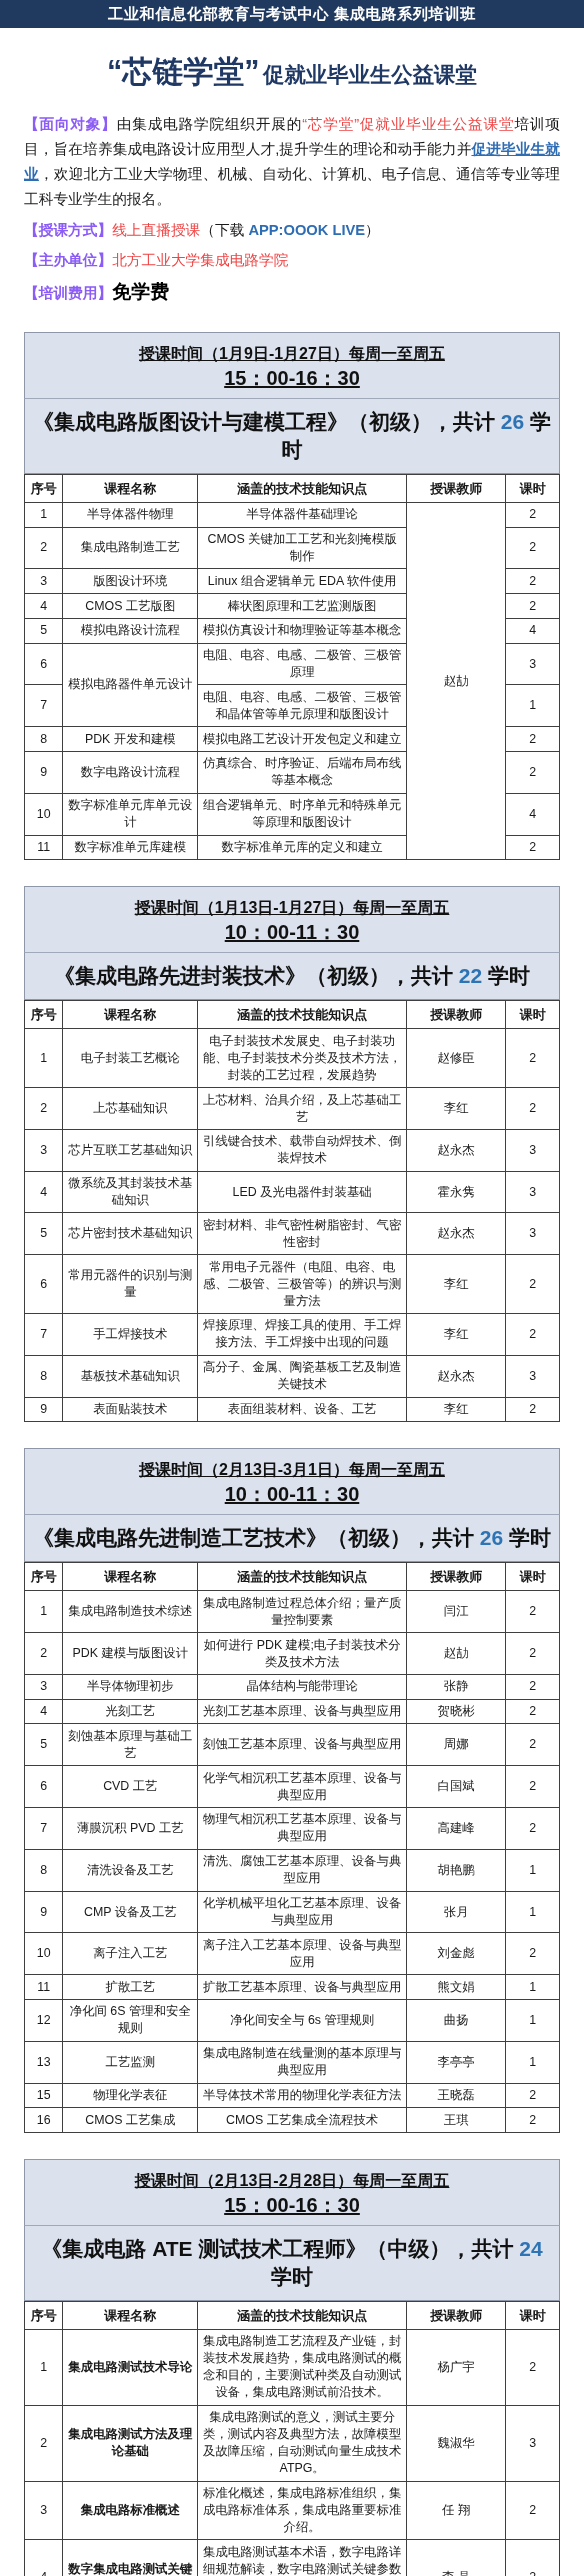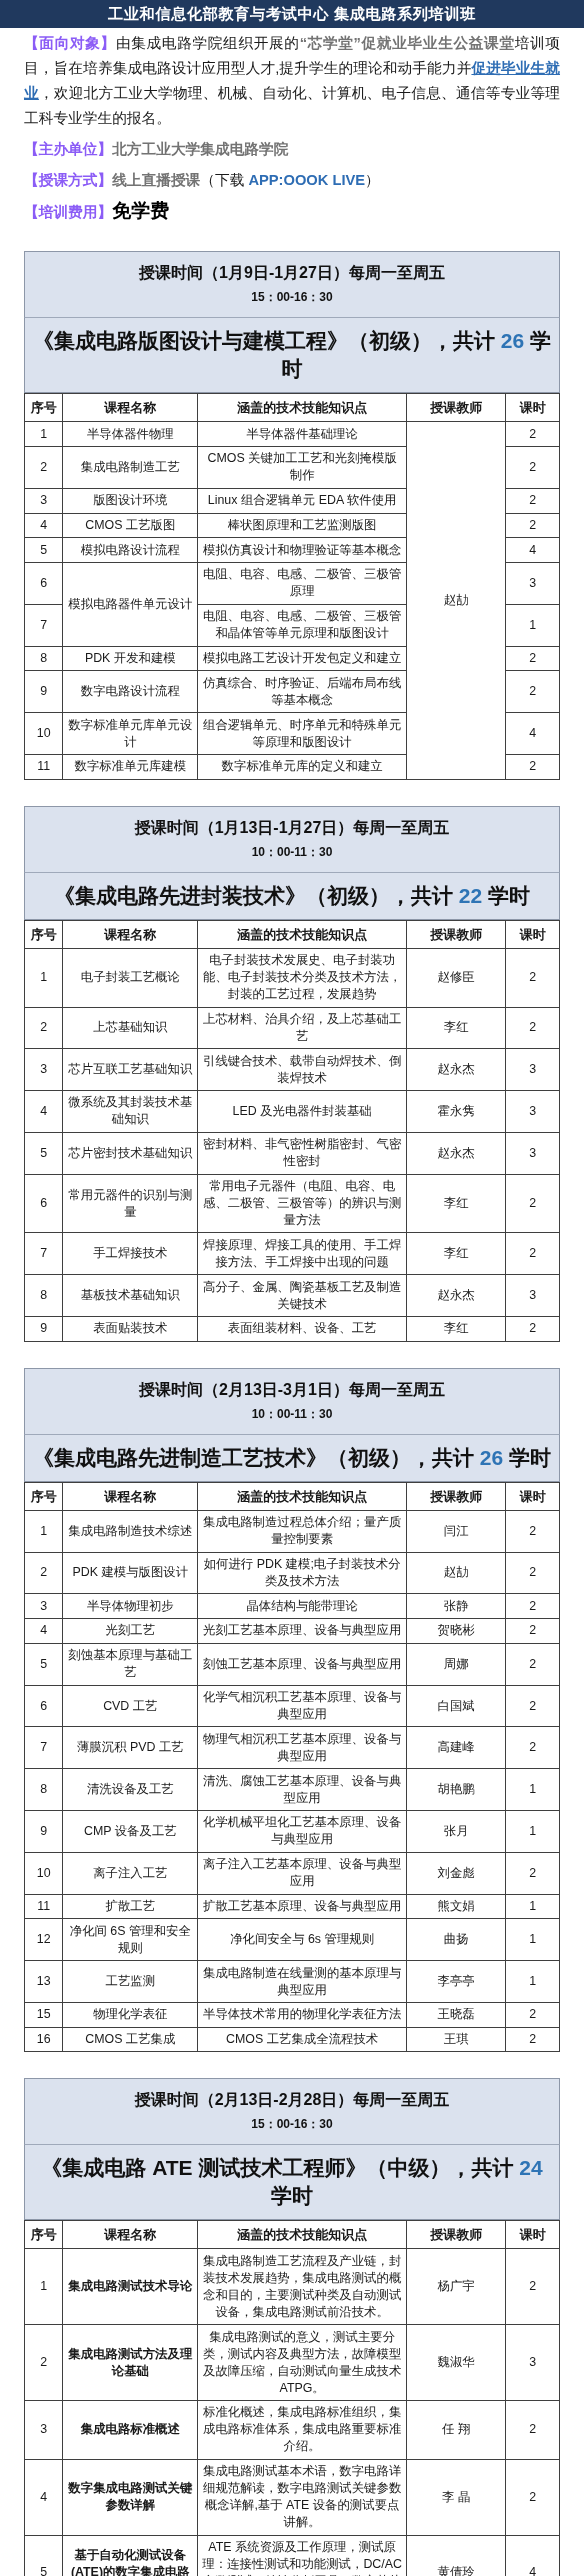--- a/index.html
+++ b/index.html
@@ -7,29 +7,29 @@
   .top-bar{background:#20395e;color:#fff;height:28px;display:flex;align-items:center;justify-content:center;
     font-size:15.2px;font-weight:700;letter-spacing:0.6px;}
   .content{padding:0 24px;}
   .main-title{text-align:center;margin:24px 0 19px 0;color:#1f3864;}
   .main-title .big{font-size:30.5px;font-weight:800;}
   .main-title .small{font-size:21.4px;font-weight:800;margin-left:3.4px;}
   .para{font-size:14.7px;line-height:25px;text-align:justify;margin:3.4px 0;}
   .para.tight{margin:5.6px 0;}
   .fee-line .seg-bigbold{font-size:19px;font-weight:800;color:#000;}
   .seg-label{color:#8b5cf6;font-weight:800;}
-  .seg-bold{font-weight:700;color:#737373;}
+  .seg-bold{font-weight:400;color:#ef4444;}
   .seg-link{color:#2e6db4;font-weight:800;}
   .seg-linku{color:#2e6db4;font-weight:800;text-decoration:underline;}
   .seg-normal{}
   .tbl-wrap{margin:26px 0 0 0;}
   .tbl-time{background:#dbe2ee;border:0.6px solid #8d97a8;border-bottom:none;
-    text-align:center;font-weight:800;color:#111;padding:8px 5.6px 6.8px 5.6px;}
+    text-align:center;font-weight:800;color:#111;padding:8px 5.6px 6.8px 5.6px;text-decoration:underline;}
   .tbl-time .l1{font-size:16px;line-height:25px;}
-  .tbl-time .l2{font-size:12px;line-height:25px;}
+  .tbl-time .l2{font-size:20px;line-height:25px;}
   .tbl-subhead{background:#dbe2ee;border:0.6px solid #8d97a8;border-top:1.1px solid #9fa9ba;
     text-align:center;font-weight:800;font-size:21px;color:#111;padding:9px 4.5px;}
   .tbl-subhead .hours{color:#2e74b5;}
   table.course-table{width:100%;border-collapse:collapse;table-layout:fixed;}
   table.course-table th,table.course-table td{border:0.6px solid #3f3f3f;text-align:center;
     vertical-align:middle;padding:3.4px 3.4px;font-size:12.4px;line-height:17px;word-break:break-word;}
   table.course-table th{font-weight:800;font-size:13px;padding:5.1px 2.3px;background:#fff;font-family:Liberation Serif, serif;}
   .c-no{width:6.5%;}
   .c-name{width:25.5%;}
   .c-points{width:40%;}
@@ -39,24 +39,27 @@
 </style>
 </head>
 <body>
 
 <div class="top-bar">
   <span>工业和信息化部教育与考试中心 集成电路系列培训班</span>
 </div>
 
 <div class="content">
 
+  <div class="main-title">
+    <span class="big">“芯链学堂”</span><span class="small">促就业毕业生公益课堂</span>
+  </div>
 
   <div class="para"><span class="seg seg-label">【面向对象】</span><span class="seg seg-normal">由集成电路学院组织开展的</span><span class="seg seg-bold">“芯学堂”促就业毕业生公益课堂</span><span class="seg seg-normal">培训项目，旨在培养集成电路设计应用型人才,提升学生的理论和动手能力并</span><span class="seg seg-linku">促进毕业生就业</span><span class="seg seg-normal">，欢迎北方工业大学物理、机械、自动化、计算机、电子信息、通信等专业等理工科专业学生的报名。</span></div>
+  <div class="para tight"><span class="seg seg-label">【授课方式】</span><span class="seg seg-bold">线上直播授课</span><span class="seg seg-normal">（下载 </span><span class="seg seg-link">APP:OOOK LIVE</span><span class="seg seg-normal">）</span></div>
   <div class="para tight"><span class="seg seg-label">【主办单位】</span><span class="seg seg-bold">北方工业大学集成电路学院</span></div>
-  <div class="para tight"><span class="seg seg-label">【授课方式】</span><span class="seg seg-bold">线上直播授课</span><span class="seg seg-normal">（下载 </span><span class="seg seg-link">APP:OOOK LIVE</span><span class="seg seg-normal">）</span></div>
   <div class="para tight fee-line"><span class="seg seg-label">【培训费用】</span><span class="seg seg-bigbold">免学费</span></div>
 
   <div class="tbl-wrap">
     <div class="tbl-time">
       <div class="l1">授课时间（1月9日-1月27日）每周一至周五</div>
       <div class="l2">15：00-16：30</div>
     </div>
     <div class="tbl-subhead">
       <span>《集成电路版图设计与建模工程》（初级），共计 </span><span class="hours">26</span><span> 学时</span>
     </div>

